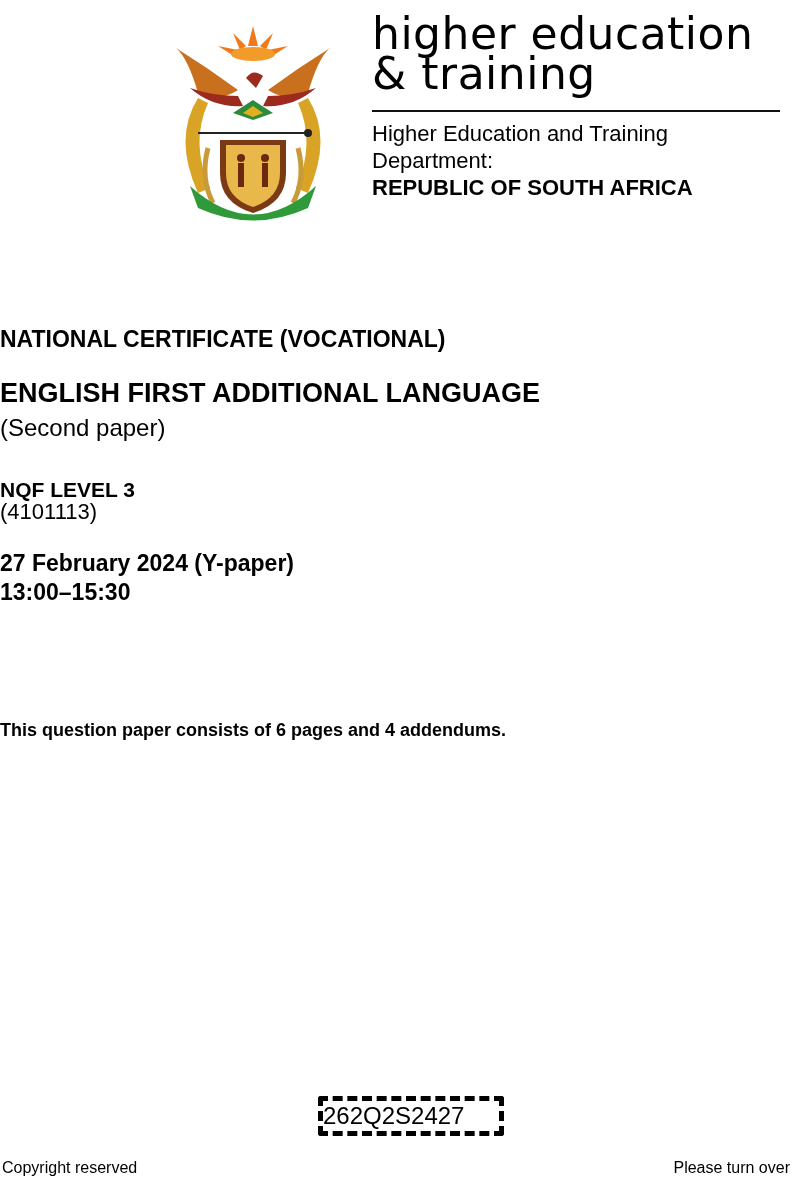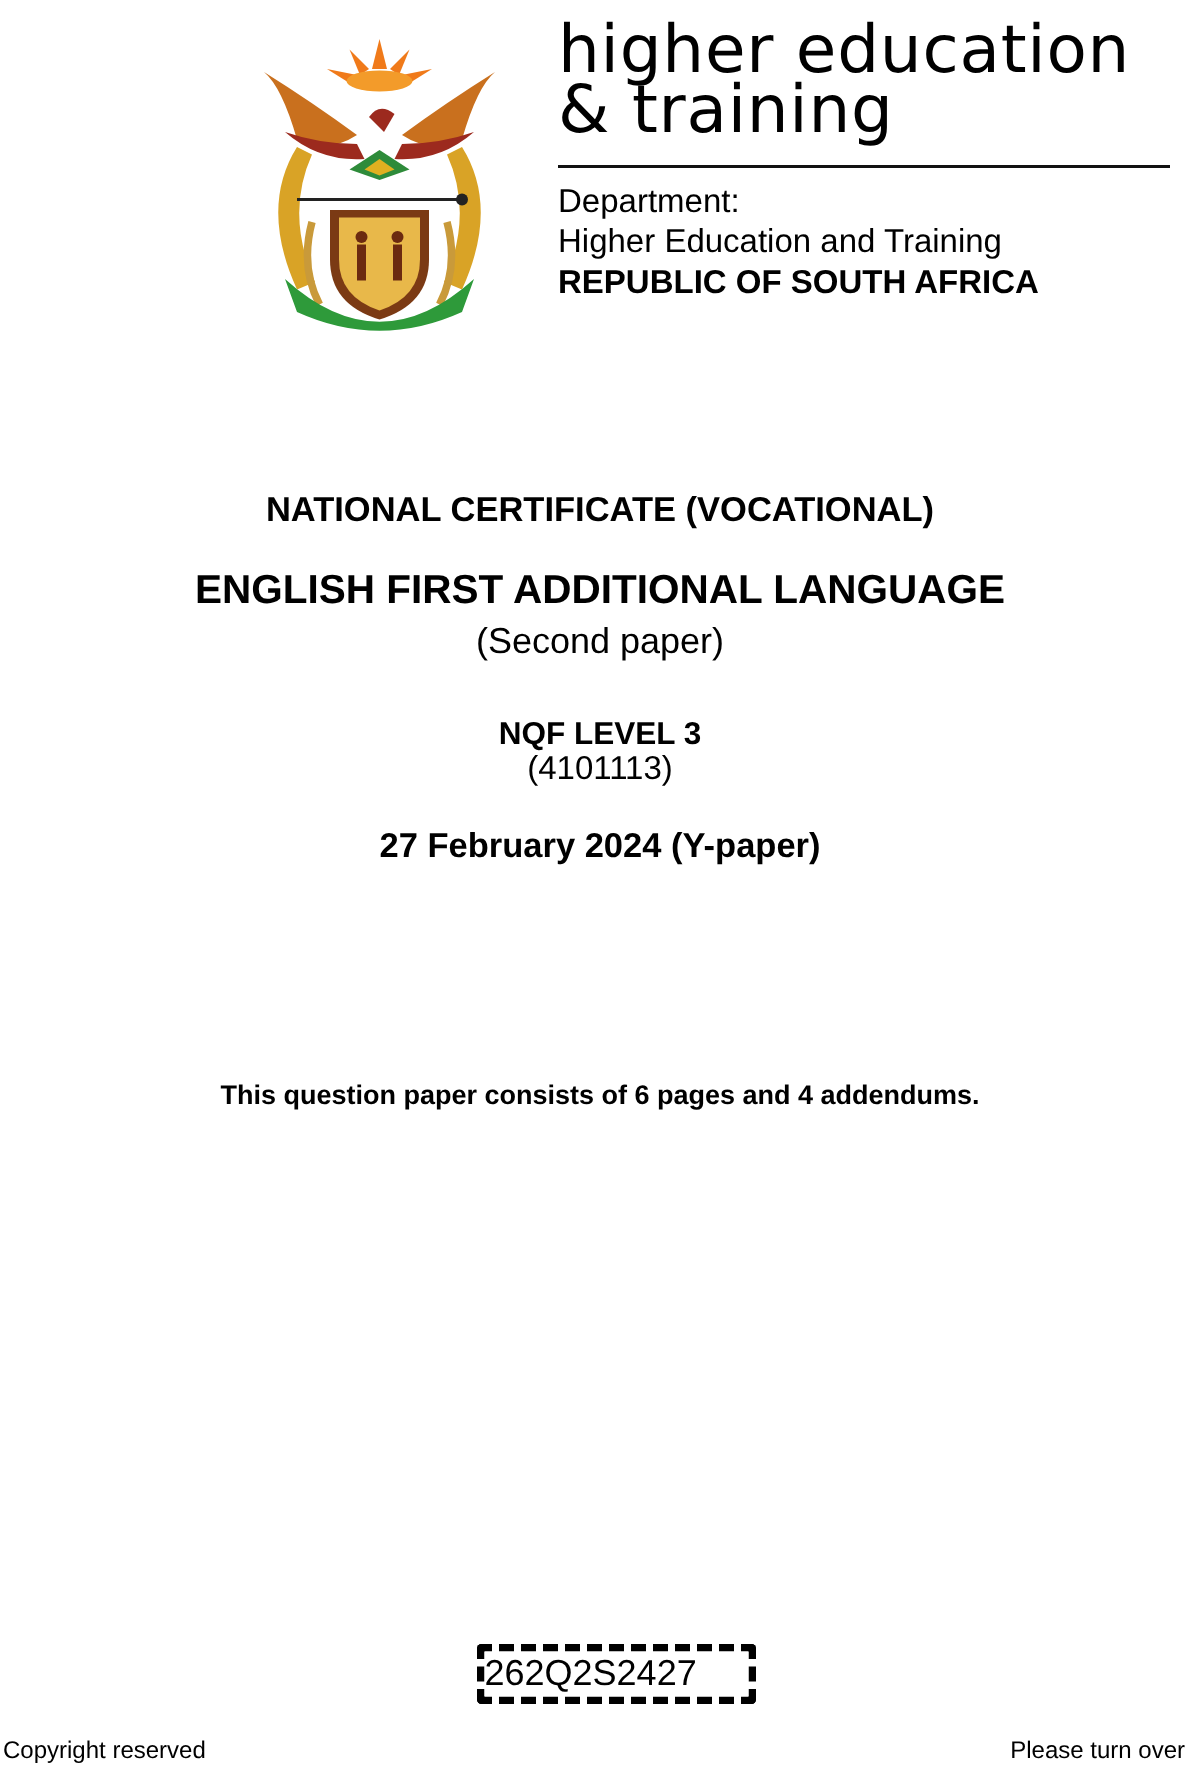--- a/index.html
+++ b/index.html
@@ -1,18 +1,18 @@
 <!DOCTYPE html>
 <html><head>
 <meta charset="utf-8">
 <style>
   html, body { margin:0; padding:0; background:#ffffff; }
   body { width:800px; height:1178px; position:relative; overflow:hidden; font-family:"Liberation Sans", sans-serif; color:#000; }
   .abs { position:absolute; }
-  .center { left:0; width:800px; text-align:center; }
+  .center { left:0; width:800px; text-align:left; }
   .logo-text-1 { left:372px; top:14px; font-size:44px; line-height:40px; letter-spacing:0.5px; font-family:"DejaVu Sans", sans-serif; font-weight:normal; }
   .logo-rule { left:372px; top:110px; width:408px; height:2px; background:#111; }
   .dept { left:372px; top:120px; font-size:22px; line-height:27px; }
   .t1 { top:326px; font-size:23px; font-weight:bold; }
   .t2 { top:378px; font-size:27px; font-weight:bold; }
   .t3 { top:414px; font-size:24px; }
   .t4 { top:447px; font-size:21px; font-weight:bold;margin-top:31px; }
   .t5 { top:499px; font-size:22px; }
   .t6 { top:549px; font-size:23px; font-weight:bold; line-height:29px; }
   .t7 { top:720px; font-size:18px; font-weight:bold; }
@@ -66,32 +66,33 @@
     <path d="M22 168 Q85 225 148 168 L140 190 Q85 215 30 190 Z" fill="#2e9a3a"></path>
   </svg>
 </div>
 
 <div class="abs logo-text-1">
   <div>higher education</div>
   <div>&amp; training</div>
 </div>
 <div class="abs logo-rule"></div>
 <div class="abs dept">
+  <div>Higher Education and Training</div>
   <div>Department:</div>
-  <div>Higher Education and Training</div>
   <div style="font-weight:bold;">REPUBLIC OF SOUTH AFRICA</div>
 </div>
 
 <div class="abs center t1">NATIONAL CERTIFICATE (VOCATIONAL)</div>
 <div class="abs center t2">ENGLISH FIRST ADDITIONAL LANGUAGE</div>
 <div class="abs center t3">(Second paper)</div>
 <div class="abs center t4">NQF LEVEL 3</div>
 <div class="abs center t5">(4101113)</div>
 <div class="abs center t6">
   <div>27 February 2024 (Y-paper)</div>
+  <div>13:00–15:30</div>
 </div>
 
 <div class="abs center t7">This question paper consists of 6 pages and 4 addendums.</div>
 
 <div class="abs codebox">262Q2S2427</div>
 
 <div class="abs foot-l">Copyright reserved</div>
 <div class="abs foot-r">Please turn over</div>
 
 </body></html>

